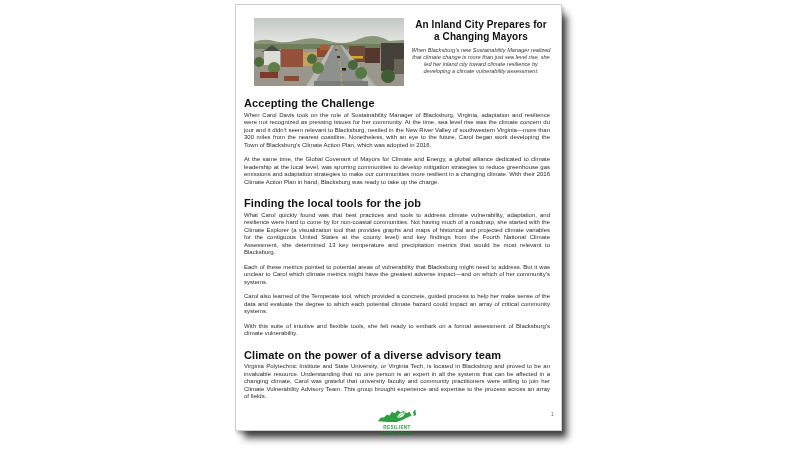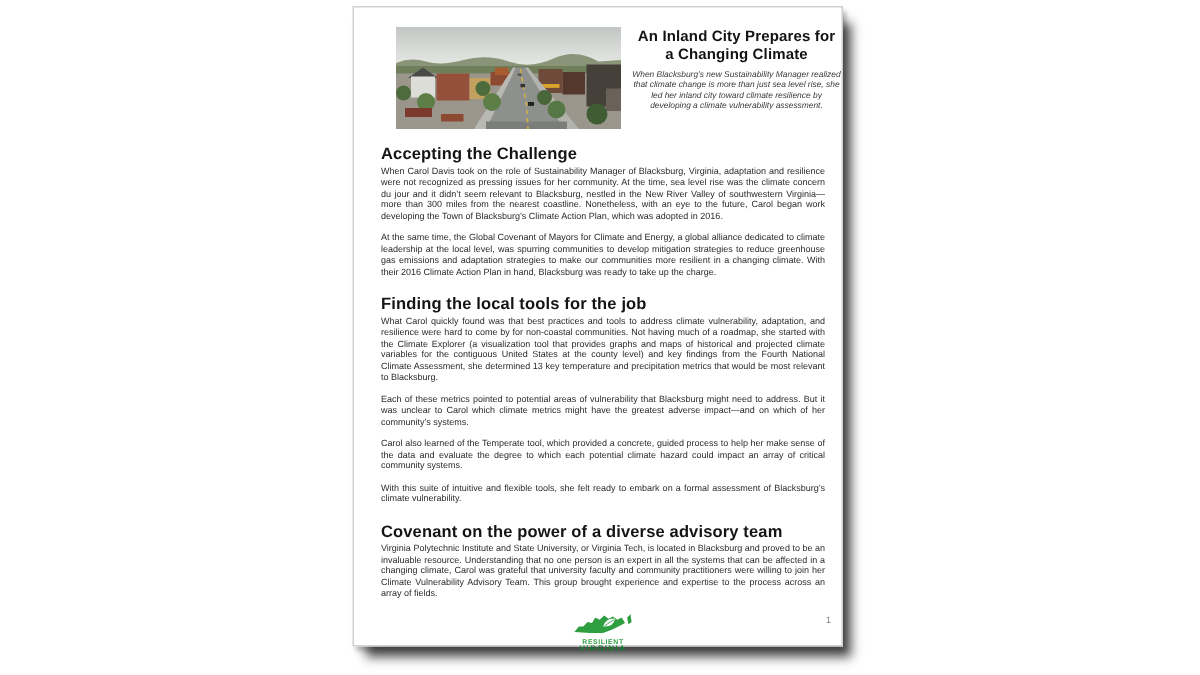--- a/index.html
+++ b/index.html
@@ -4,21 +4,20 @@
 <style>
   html,body{margin:0;padding:0;background:#ffffff;}
   .viewport{
     position:relative;width:800px;height:450px;background:#ffffff;overflow:hidden;
     font-family:"Liberation Sans","DejaVu Sans",sans-serif;
   }
   .page{
     position:absolute;left:235px;top:4px;width:327px;height:427px;
     background:#ffffff;border:1px solid #cfcfcf;box-sizing:border-box;
     box-shadow:7px 9px 7px -2px rgba(45,45,45,0.85), 2px 3px 3px rgba(0,0,0,0.25);
-    padding-left:10px;
   }
   .header{position:relative;height:81px;}
   .photo{
     position:absolute;left:18px;top:13px;width:150px;height:68px;overflow:hidden;
     background:#cfd2cd;
   }
   .title-col{position:absolute;left:173px;top:14px;width:144px;text-align:center;}
   .doc-title{
     font-size:10px;line-height:11.5px;font-weight:700;color:#121212;
     letter-spacing:0.1px;margin:0;
@@ -86,42 +85,42 @@
           <circle cx="107" cy="55" r="6" fill="#567844"></circle>
           <circle cx="134" cy="58" r="7" fill="#3f5c33"></circle>
           <rect x="6" y="54" width="18" height="6" fill="#7c3a2c"></rect>
           <rect x="30" y="58" width="15" height="5" fill="#8d4a33"></rect>
           <rect x="83" y="38" width="3" height="2.2" fill="#333333"></rect>
           <rect x="88" y="50" width="4" height="2.6" fill="#222222"></rect>
           <rect x="81" y="31" width="2.6" height="1.6" fill="#555555"></rect>
         </svg>
       </div>
       <div class="title-col">
-        <h1 class="doc-title"><span>An Inland City Prepares for</span><br><span>a Changing Climate</span></h1>
+        <h1 class="doc-title"><span>An Inland City Prepares for</span><br><span>a Changing Mayors</span></h1>
         <p class="doc-intro">When Blacksburg’s new Sustainability Manager realized that climate change is more than just sea level rise, she led her inland city toward climate resilience by developing a climate vulnerability assessment.</p>
       </div>
     </div>
 
     <div class="content">
       <section>
         <h2>Accepting the Challenge</h2>
         <p>When Carol Davis took on the role of Sustainability Manager of Blacksburg, Virginia, adaptation and resilience were not recognized as pressing issues for her community. At the time, sea level rise was the climate concern du jour and it didn’t seem relevant to Blacksburg, nestled in the New River Valley of southwestern Virginia—more than 300 miles from the nearest coastline. Nonetheless, with an eye to the future, Carol began work developing the Town of Blacksburg’s Climate Action Plan, which was adopted in 2016.</p>
         <p>At the same time, the Global Covenant of Mayors for Climate and Energy, a global alliance dedicated to climate leadership at the local level, was spurring communities to develop mitigation strategies to reduce greenhouse gas emissions and adaptation strategies to make our communities more resilient in a changing climate. With their 2016 Climate Action Plan in hand, Blacksburg was ready to take up the charge.</p>
       </section>
 
       <section>
         <h2>Finding the local tools for the job</h2>
         <p>What Carol quickly found was that best practices and tools to address climate vulnerability, adaptation, and resilience were hard to come by for non-coastal communities. Not having much of a roadmap, she started with the Climate Explorer (a visualization tool that provides graphs and maps of historical and projected climate variables for the contiguous United States at the county level) and key findings from the Fourth National Climate Assessment, she determined 13 key temperature and precipitation metrics that would be most relevant to Blacksburg.</p>
         <p>Each of these metrics pointed to potential areas of vulnerability that Blacksburg might need to address. But it was unclear to Carol which climate metrics might have the greatest adverse impact—and on which of her community’s systems.</p>
         <p>Carol also learned of the Temperate tool, which provided a concrete, guided process to help her make sense of the data and evaluate the degree to which each potential climate hazard could impact an array of critical community systems.</p>
         <p>With this suite of intuitive and flexible tools, she felt ready to embark on a formal assessment of Blacksburg’s climate vulnerability.</p>
       </section>
 
       <section>
-        <h2>Covenant on the power of a diverse advisory team</h2>
+        <h2>Climate on the power of a diverse advisory team</h2>
         <p>Virginia Polytechnic Institute and State University, or Virginia Tech, is located in Blacksburg and proved to be an invaluable resource. Understanding that no one person is an expert in all the systems that can be affected in a changing climate, Carol was grateful that university faculty and community practitioners were willing to join her Climate Vulnerability Advisory Team. This group brought experience and expertise to the process across an array of fields.</p>
       </section>
 
       <div class="logo">
         <svg width="44" height="17" viewBox="0 0 60 23" xmlns="http://www.w3.org/2000/svg">
           <path d="M4,18 L8,13 L12,13 L16,9 L20,10 L23,5 L27,7 L31,3 L35,6 L39,4 L43,7 L47,5 L50,10 L44,13 L38,16 L30,19 L18,19 Z" fill="#2f9e41"></path>
           <path d="M52,5 L55,2 L56,9 L53,11 Z" fill="#2f9e41"></path>
           <path d="M30,13 Q33,5 41,6 Q39,14 30,13 Z" fill="#ffffff"></path>
           <path d="M31,13 Q36,9 40,7" stroke="#2f9e41" stroke-width="0.8" fill="none"></path>
         </svg>

